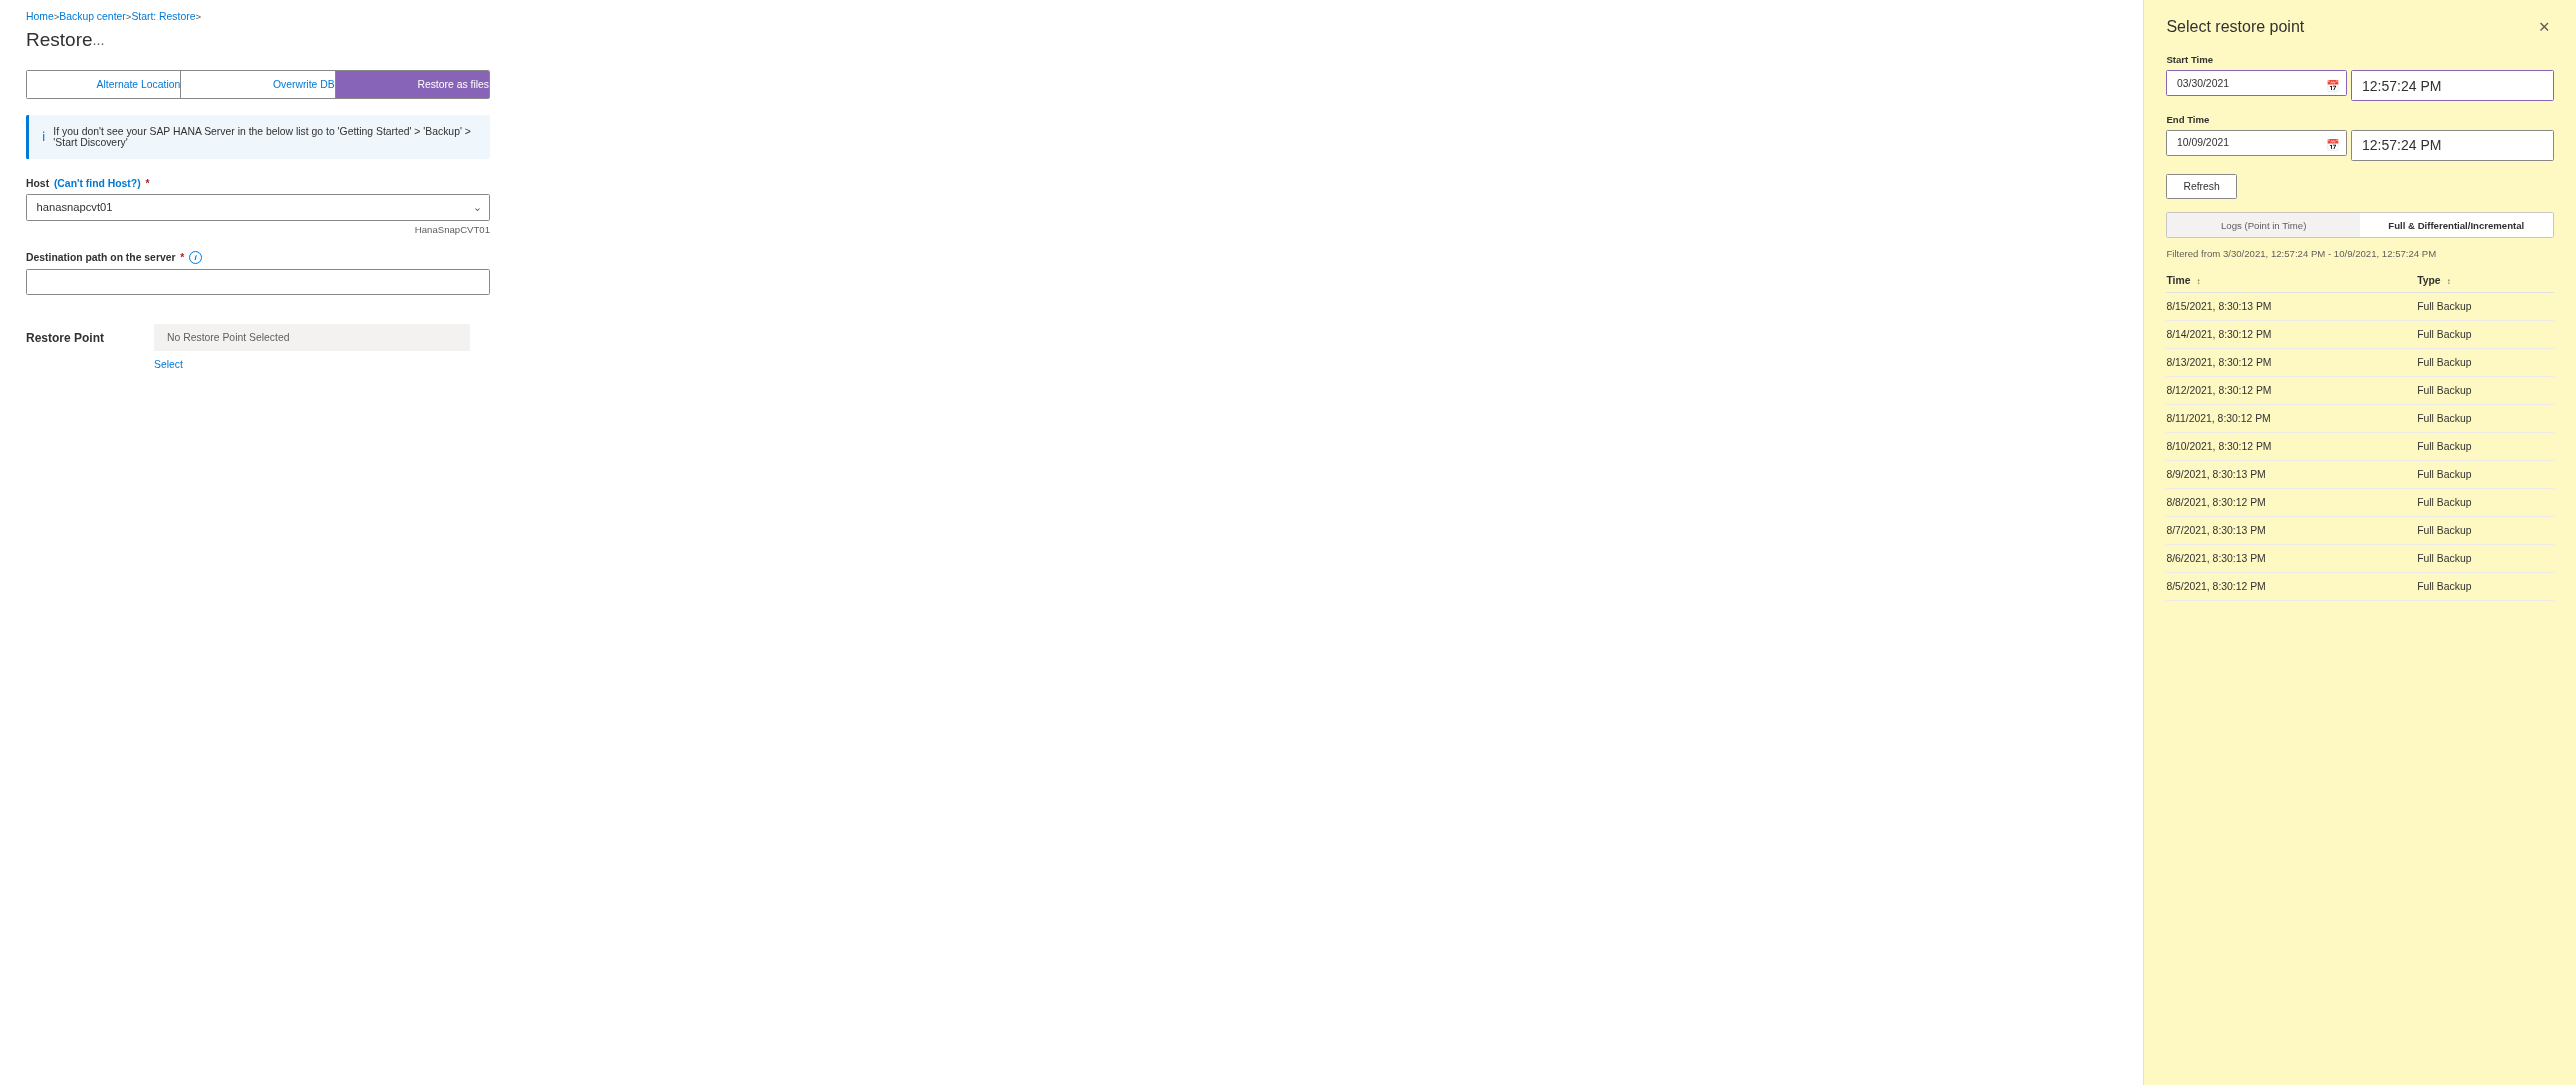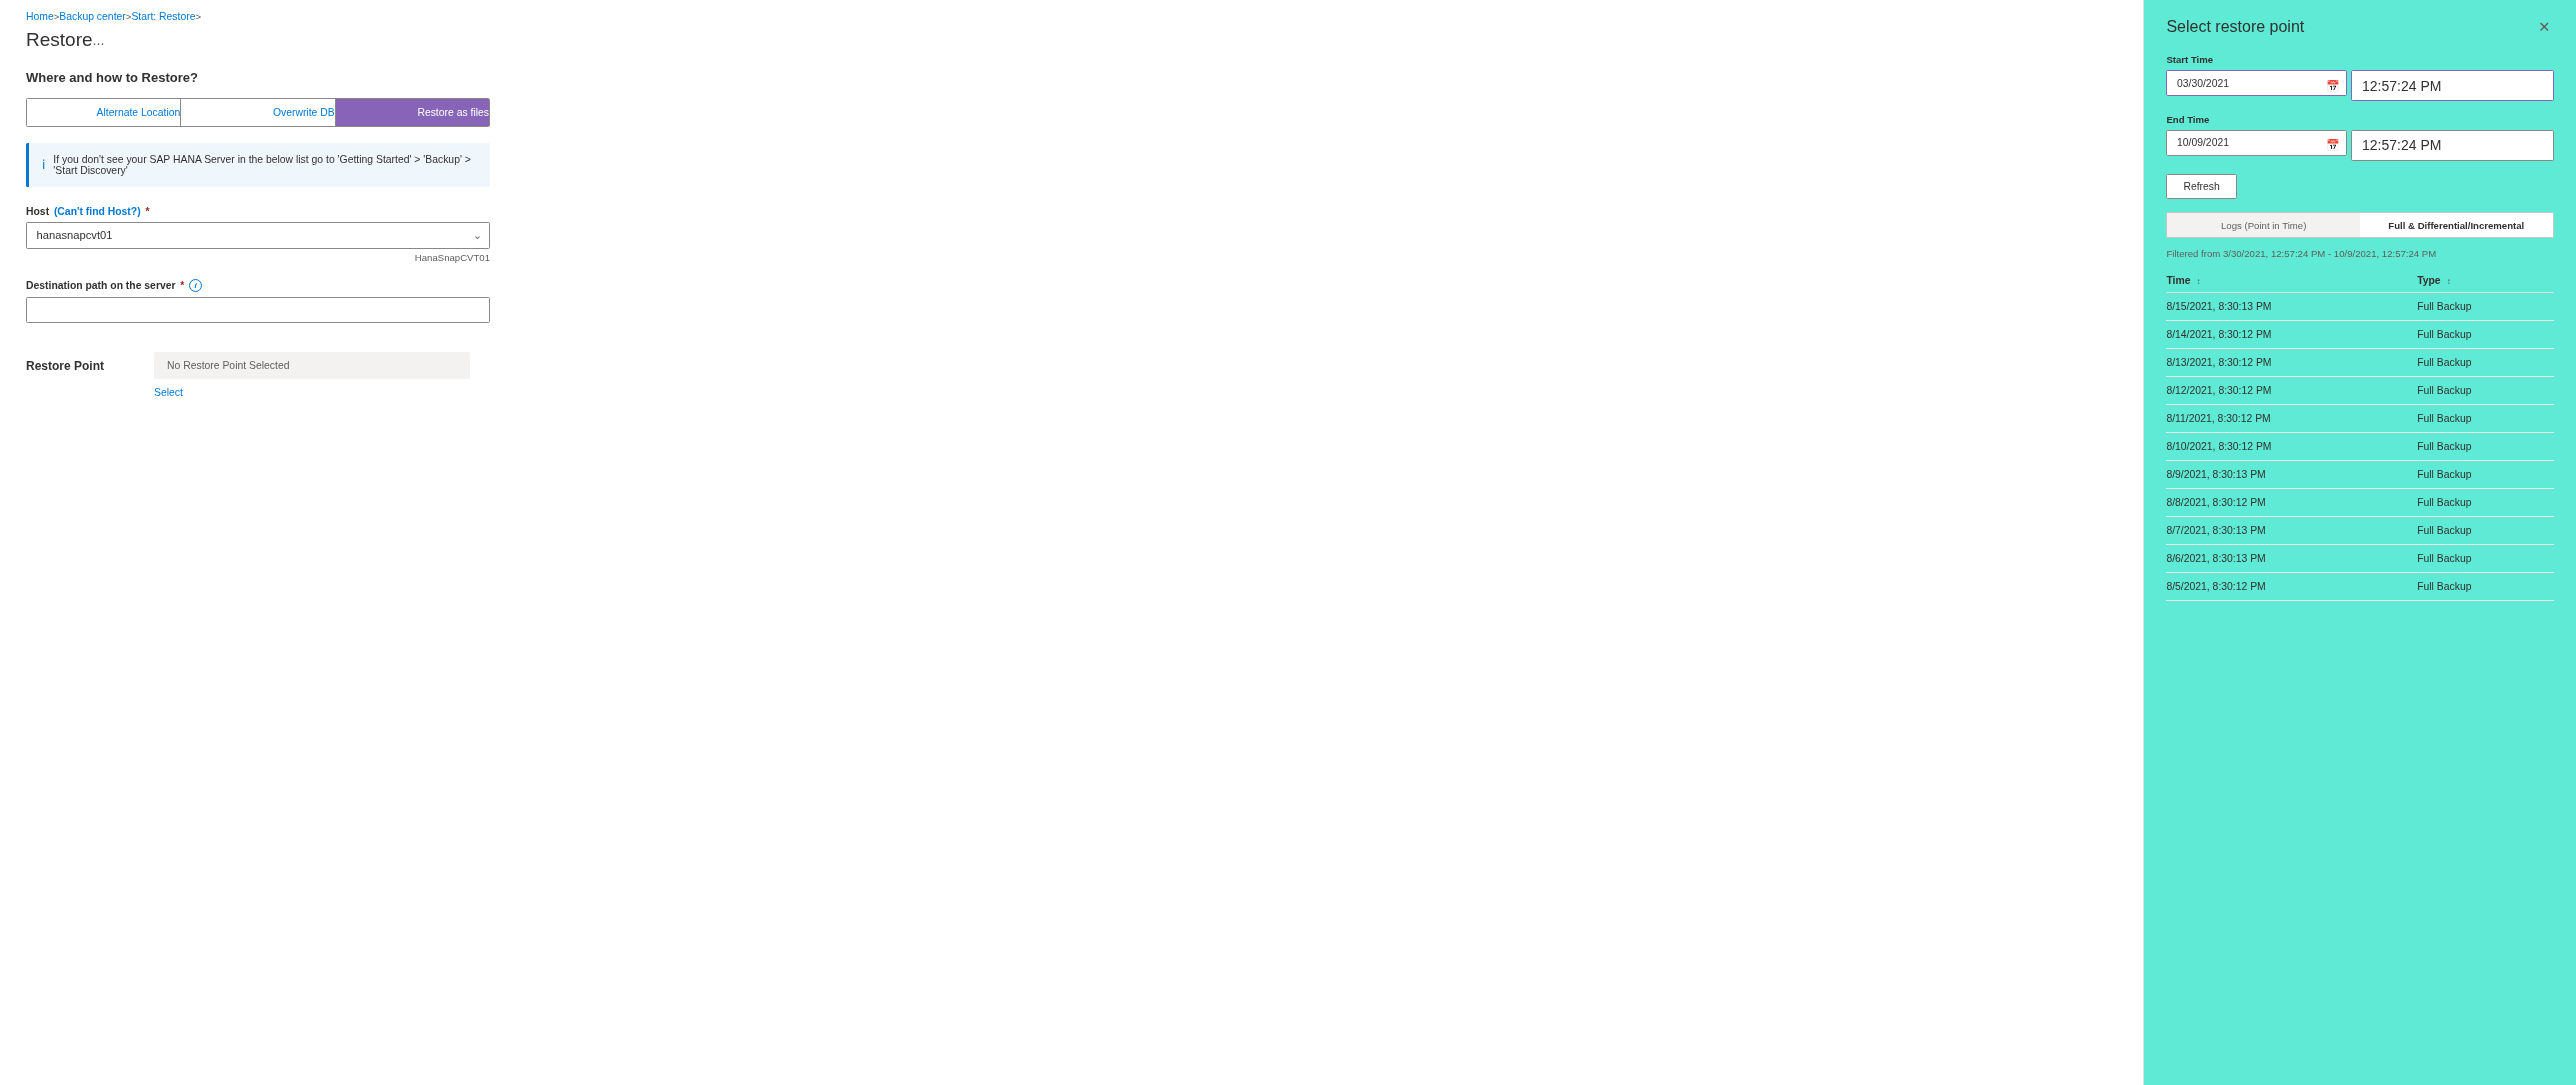--- a/index.html
+++ b/index.html
@@ -200,21 +200,21 @@
       font-size: 10.4px;
       cursor: pointer;
       text-decoration: none;
     }
 
     
     .right-panel {
       width: 432px;
       padding: 16px 22.4px;
       overflow-y: auto;
-      background: #5eead4;
+      background: #fef9c3;
       flex-shrink: 0;
     }
 
     .panel-header {
       display: flex;
       justify-content: space-between;
       align-items: center;
       margin-bottom: 16px;
     }
     .panel-title {
@@ -358,21 +358,20 @@
     <span class="sep">&gt;</span>
     <a>Start: Restore</a>
     <span class="sep">&gt;</span>
   </div>
 
   <div class="page-title">
     <span>Restore</span>
     <span class="ellipsis">...</span>
   </div>
 
-  <div class="section-title">Where and how to Restore?</div>
 
   <div class="tab-bar">
     <button class="tab">Alternate Location</button>
     <button class="tab">Overwrite DB</button>
     <button class="tab active">Restore as files</button>
   </div>
 
   <div class="info-box">
     <span class="info-icon">ℹ</span>
     <span>If you don't see your SAP HANA Server in the below list go to 'Getting Started' &gt; 'Backup' &gt; 'Start Discovery'</span>

